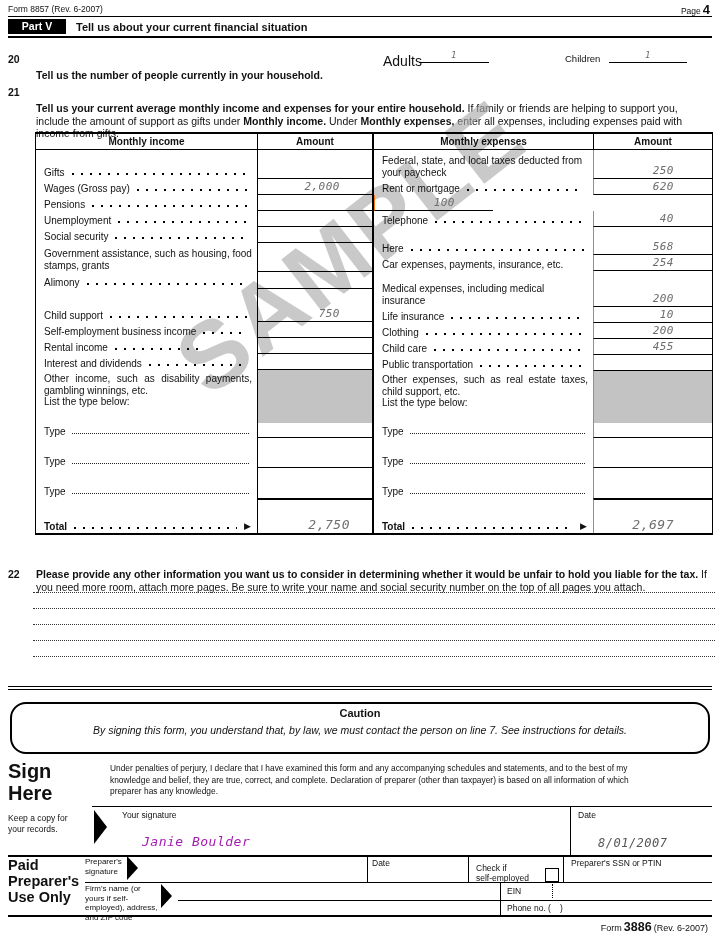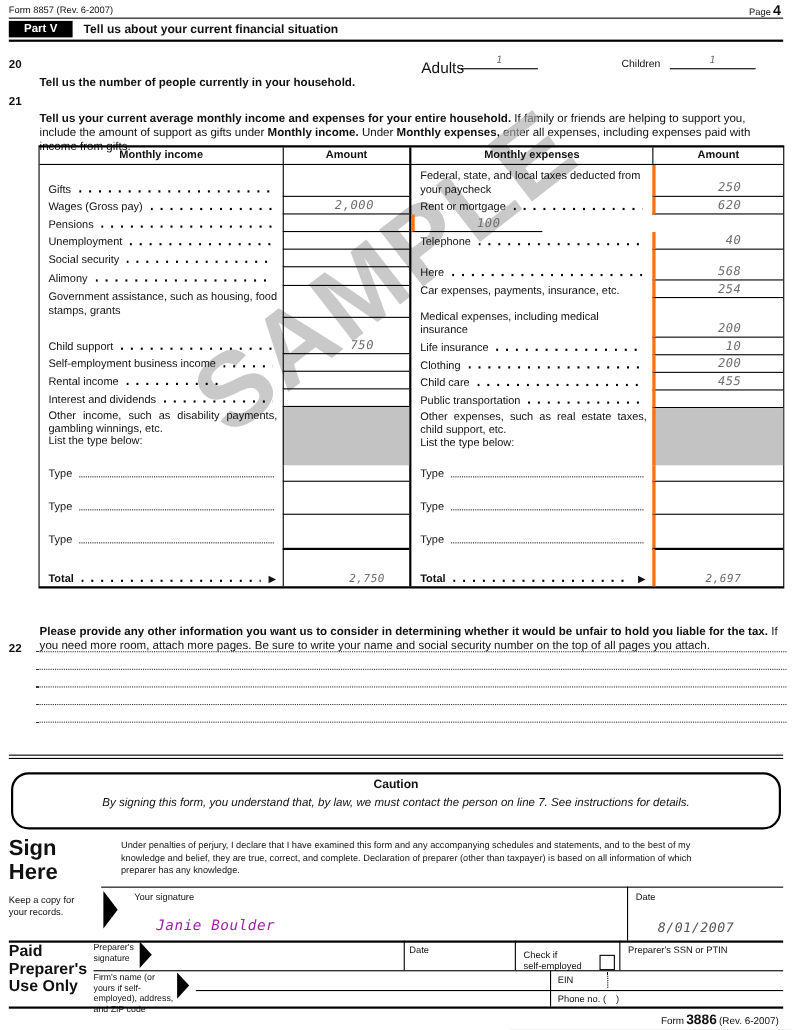--- a/index.html
+++ b/index.html
@@ -58,38 +58,38 @@
   #h-expamt{flex:1;border-left:1px solid #000;}
   #tbody{display:flex;}
   .half{display:flex;flex-direction:column;}
   #income-body{width:336px;}
   #expense-body{flex:1;border-left:2px solid #000;}
   .trow{display:flex;}
   .tlabel{flex:1;display:flex;align-items:flex-end;padding:0 5px 1px 8px;
           font-size:10px;line-height:11.5px;}
   .tamt{position:relative;}
   #income-body .tamt{width:115px;border-left:1px solid #000;}
-  #expense-body .tamt{width:119px;border-left:3px solid #f97316;}
+  #expense-body .tamt{width:119px;border-left:1px solid #f97316;}
   .tamt.lined{border-bottom:1px solid #000;}
   .tamt.gray{background:#c3c3c3;}
   .tamt.totaltop{border-top:2px solid #000;}
   .amt-val{position:absolute;bottom:1px;right:32px;font-size:11px;}
   #expense-body .amt-val{right:38px;}
-  .kind-total .amt-val{right:22px;font-size:10px;}
+  .kind-total .amt-val{right:22px;font-size:13px;}
   .leader{flex:1;height:2px;margin:0 4px 3px 7px;
           background-image:radial-gradient(circle at 1px 1px,#000 .9px,transparent 1.1px);
           background-size:9px 2px;background-repeat:repeat-x;background-position:left bottom;}
   .typeleader{flex:1;border-bottom:1px dotted #222;margin:0 3px 3px 6px;height:0;}
   .otherlab{display:block !important;padding-top:3px;}
   .otherlab .justify{text-align:justify;}
   .kind-total .lab-text{font-weight:bold;}
   .arrow{font-size:9px;margin:0 1px 0 3px;line-height:11px;}
 
   
-  #q22-num{left:8px;top:584px;}
+  #q22-num{left:8px;top:568px;}
   #q22-text{left:36px;top:552px;width:676px;}
   .ansline{position:absolute;left:33px;width:682px;border-bottom:1.5px dotted #333;}
 
   
   #dbl{left:8px;right:8px;top:686px;height:2px;border-top:1px solid #000;border-bottom:1px solid #000;}
 
   
   #caution{left:10px;top:702px;width:696px;height:48px;border:2px solid #000;border-radius:16px;}
   #caution-title{top:707px;left:0;width:100%;text-align:center;font-size:11px;font-weight:bold;}
   #caution-text{top:724px;left:0;width:100%;text-align:center;font-size:10.5px;font-style:italic;}
@@ -201,30 +201,30 @@
             </div>
             <div class="tamt lined"></div>
           </div>
           <div class="trow kind-item" style="height: 16px;">
             <div class="tlabel">
               <span class="lab-text">Social security</span>
               <span class="leader"></span>
             </div>
             <div class="tamt lined"></div>
           </div>
+          <div class="trow kind-item" style="height: 29px;">
+            <div class="tlabel">
+              <span class="lab-text">Government assistance, such as housing, food stamps, grants</span>
+            </div>
+            <div class="tamt lined"></div>
+          </div>
           <div class="trow kind-item" style="height: 17px;">
             <div class="tlabel">
               <span class="lab-text">Alimony</span>
               <span class="leader"></span>
-            </div>
-            <div class="tamt lined"></div>
-          </div>
-          <div class="trow kind-item" style="height: 29px;">
-            <div class="tlabel">
-              <span class="lab-text">Government assistance, such as housing, food stamps, grants</span>
             </div>
             <div class="tamt lined"></div>
           </div>
           <div class="trow kind-item" style="height: 33px;">
             <div class="tlabel">
               <span class="lab-text">Child support</span>
               <span class="leader"></span>
             </div>
             <div class="tamt lined">
               <span class="hand amt-val">750</span>

